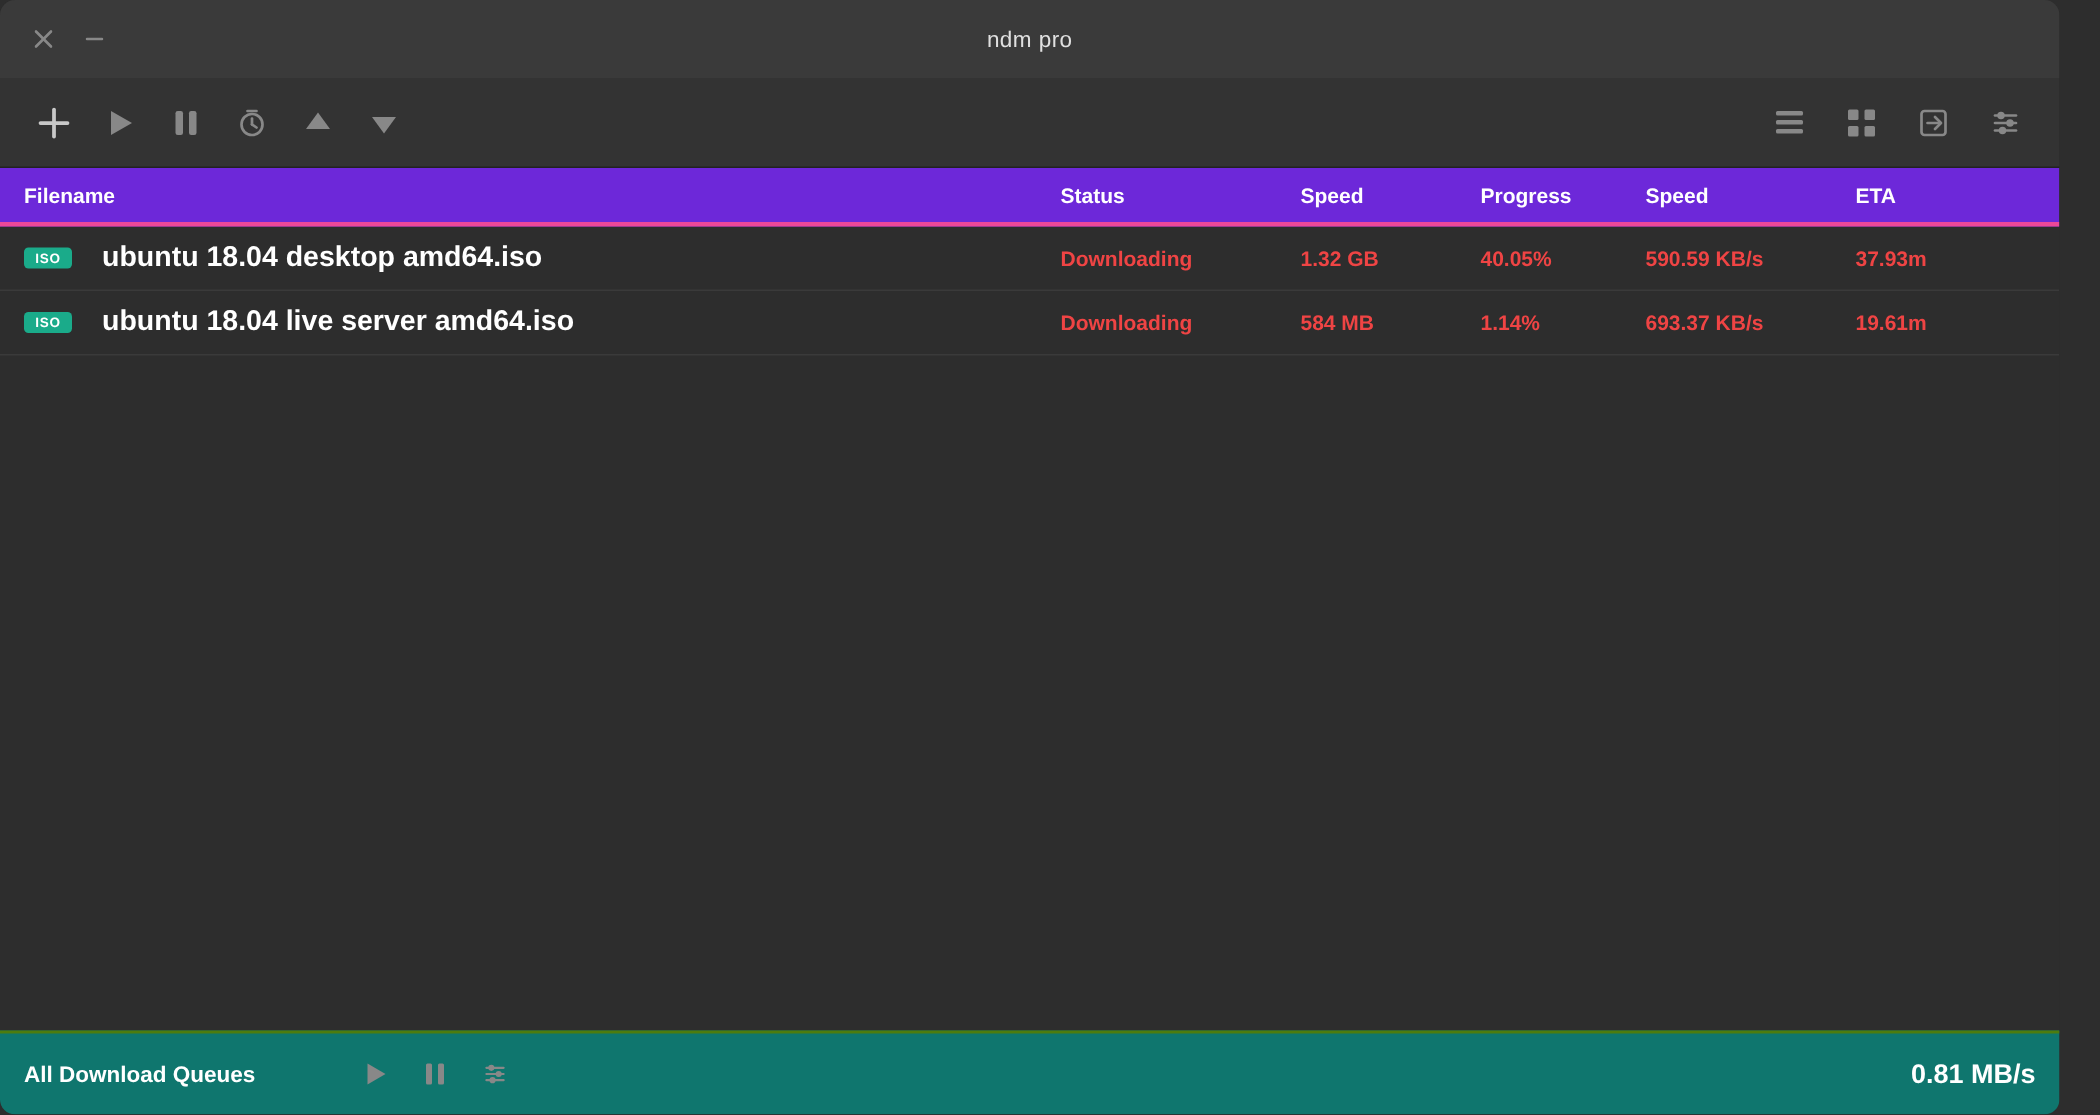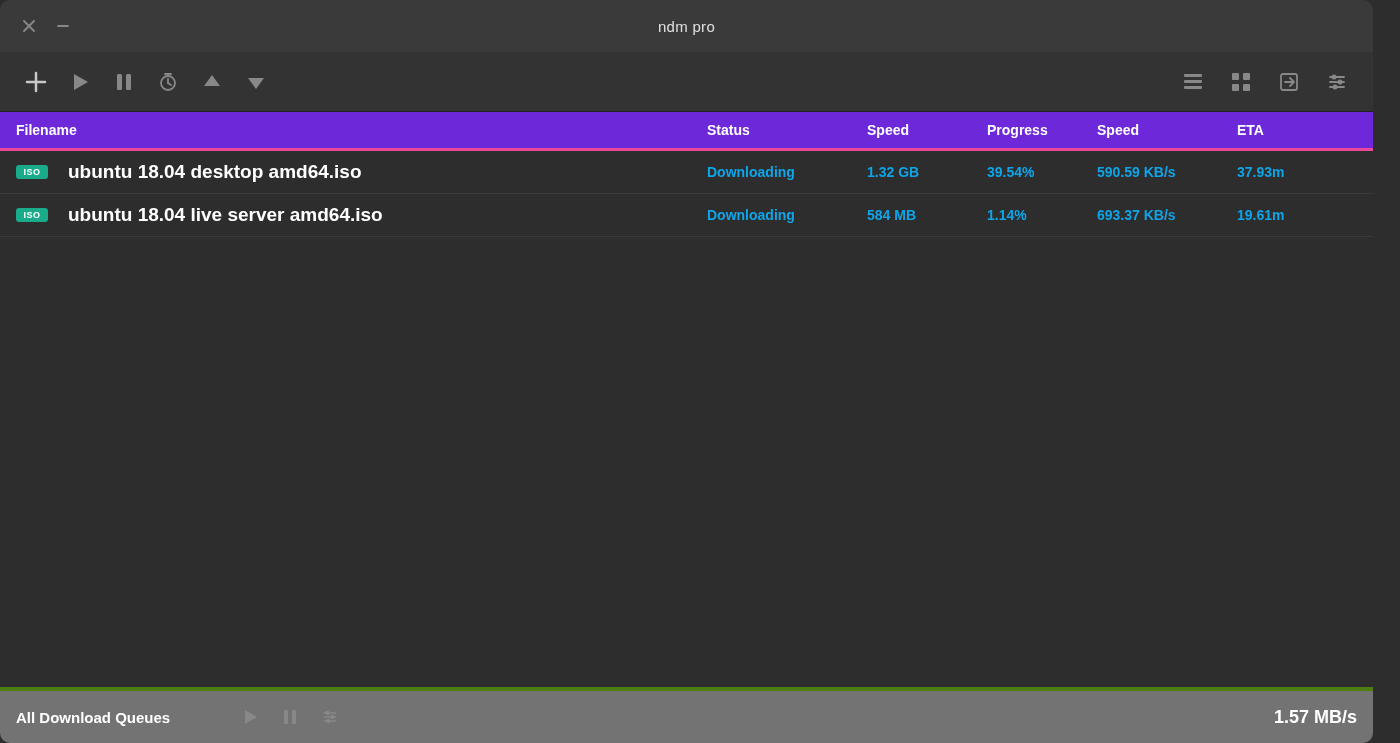--- a/index.html
+++ b/index.html
@@ -162,31 +162,31 @@
 
     .file-name {
       font-size: 19px;
       font-weight: 600;
       color: #ffffff;
     }
 
     .td {
       font-size: 14px;
       font-weight: 600;
-      color: #0ea5e9;
+      color: #ef4444;
     }
 
     
     .status-bar {
       height: 56px;
-      background: #737373;
+      background: #0f766e;
       display: flex;
       align-items: center;
       padding: 0 16px;
-      border-top: 4px solid #4d7c0f;
+      border-top: 2px solid #4d7c0f;
       flex-shrink: 0;
     }
 
     .queue-label {
       font-size: 15px;
       font-weight: 600;
       color: #ffffff;
       margin-right: 16px;
       min-width: 200px;
     }
@@ -341,21 +341,21 @@
     </div>
     <div class="table-body">
 
       <div class="table-row">
         <div class="file-cell">
           <span class="iso-badge">ISO</span>
           <span class="file-name">ubuntu 18.04 desktop amd64.iso</span>
         </div>
         <div class="td">Downloading</div>
         <div class="td">1.32 GB</div>
-        <div class="td">39.54%</div>
+        <div class="td">40.05%</div>
         <div class="td">590.59 KB/s</div>
         <div class="td">37.93m</div>
         <div class="td"></div>
       </div>
 
       <div class="table-row">
         <div class="file-cell">
           <span class="iso-badge">ISO</span>
           <span class="file-name">ubuntu 18.04 live server amd64.iso</span>
         </div>
@@ -390,16 +390,16 @@
         <svg width="18" height="18" viewBox="0 0 22 22">
           <line x1="4" y1="6" x2="18" y2="6" stroke="#888" stroke-width="1.8" stroke-linecap="round"></line>
           <line x1="4" y1="11" x2="18" y2="11" stroke="#888" stroke-width="1.8" stroke-linecap="round"></line>
           <line x1="4" y1="16" x2="18" y2="16" stroke="#888" stroke-width="1.8" stroke-linecap="round"></line>
           <circle cx="8" cy="6" r="2.5" fill="#888"></circle>
           <circle cx="14" cy="11" r="2.5" fill="#888"></circle>
           <circle cx="9" cy="16" r="2.5" fill="#888"></circle>
         </svg>
       </button>
     </div>
-    <span class="speed-display">1.57 MB/s</span>
+    <span class="speed-display">0.81 MB/s</span>
   </div>
 
 </div>
 
 </body></html>

